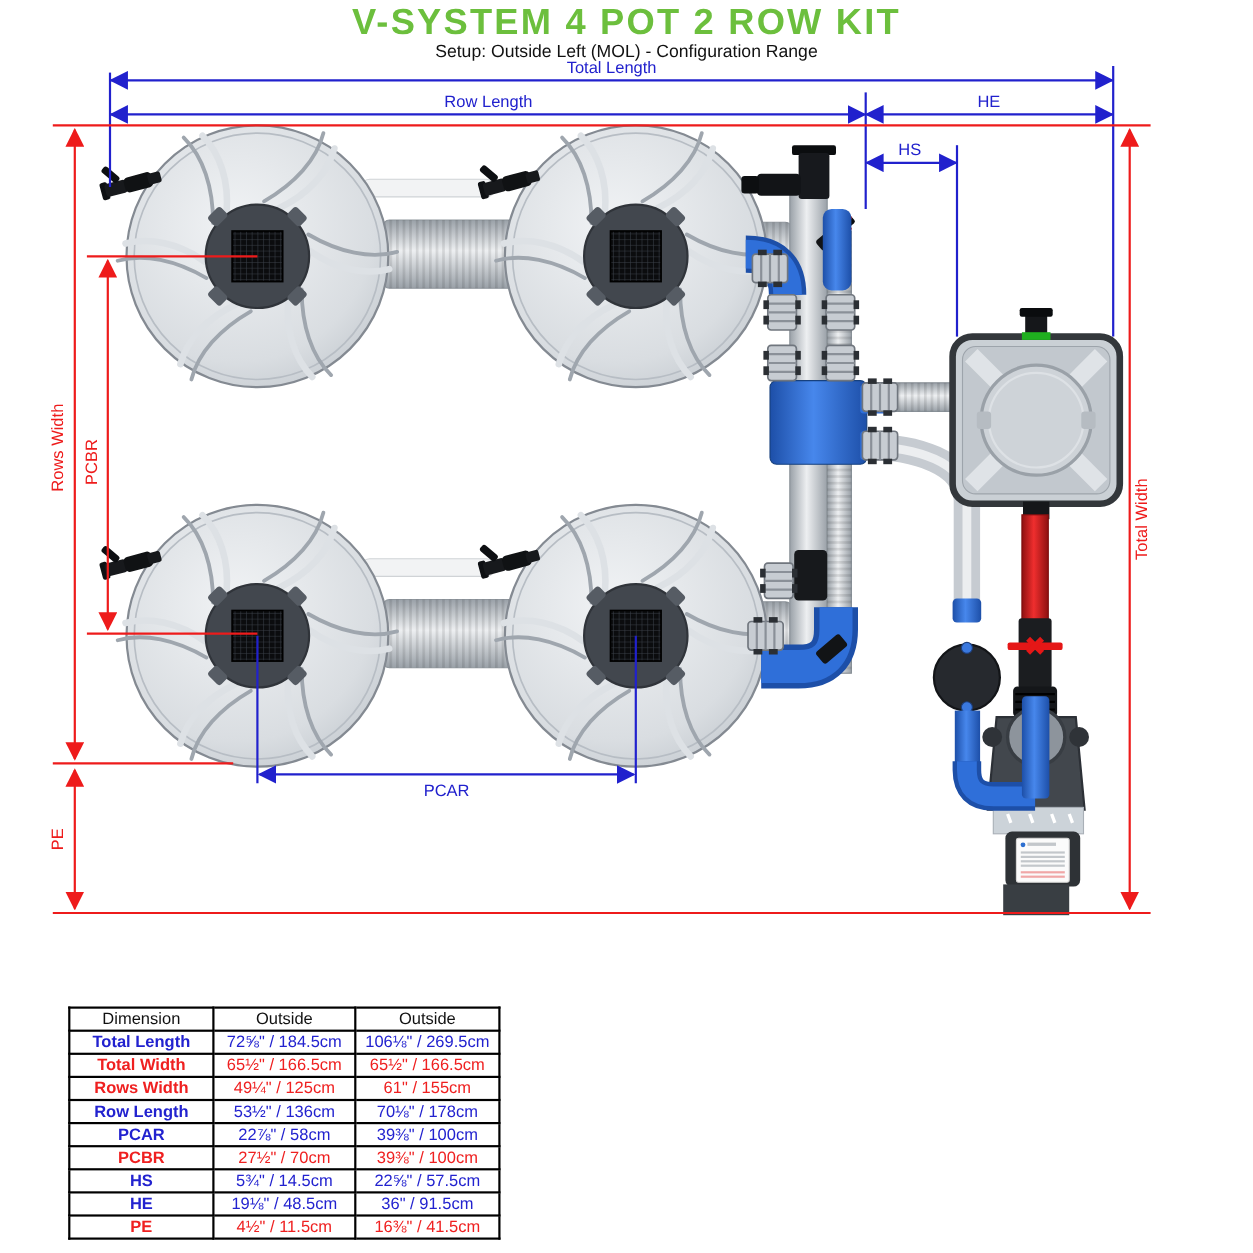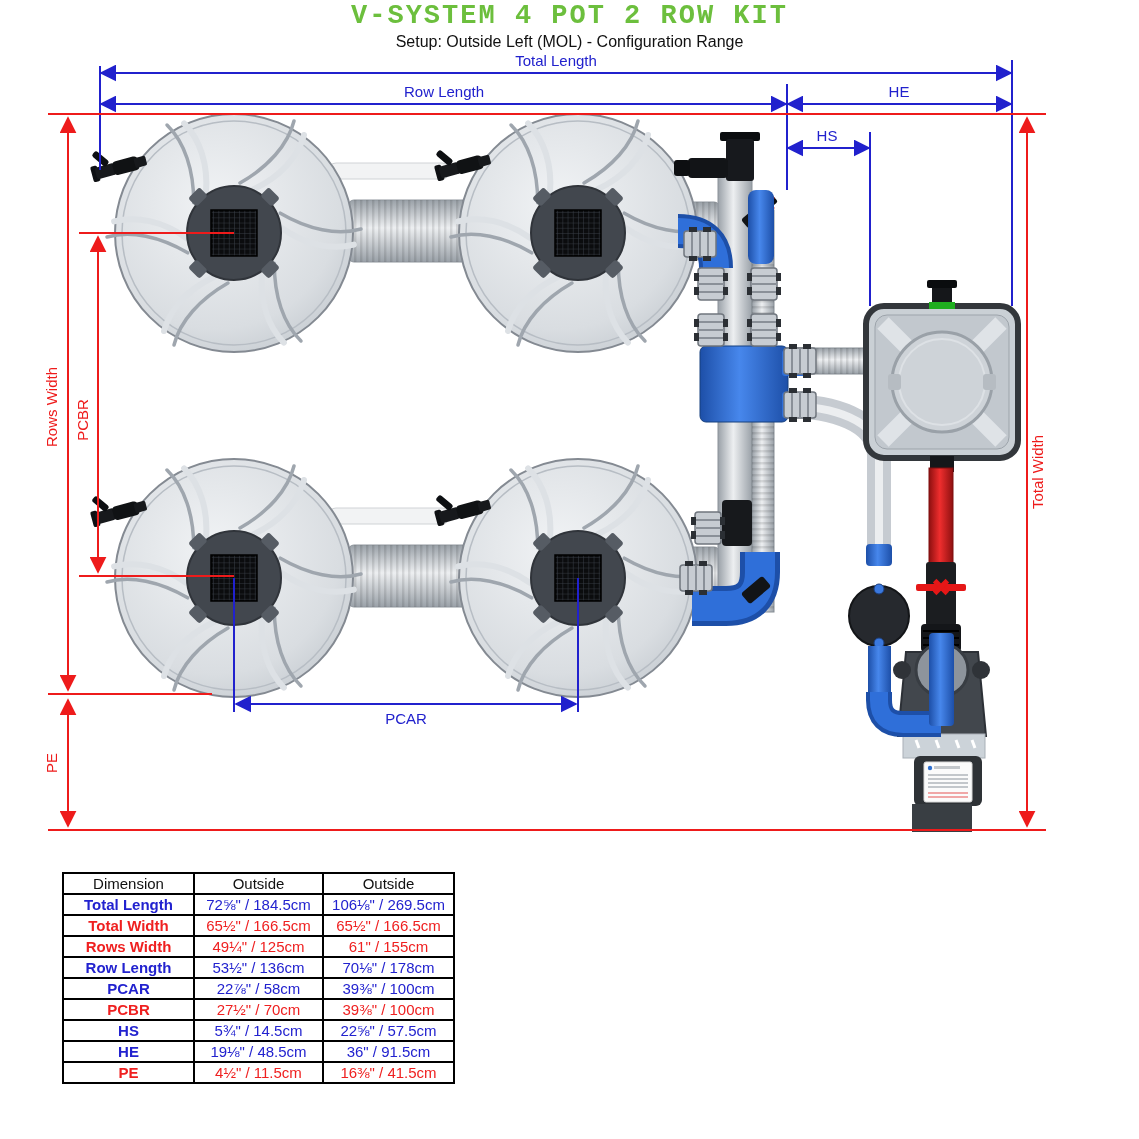--- a/index.html
+++ b/index.html
@@ -1,23 +1,23 @@
 <!DOCTYPE html>
 <html><head>
 <meta charset="utf-8">
 <style>
   html,body{margin:0;padding:0;background:#ffffff;}
   body{width:1139px;height:1139px;position:relative;overflow:hidden;
        font-family:"Liberation Sans","DejaVu Sans",sans-serif;}
   .hdr{position:absolute;left:0;top:0;width:1139px;text-align:center;}
-  .title{font-size:27px;font-weight:bold;letter-spacing:2px;color:#6cbf3d;line-height:1.0;margin-top:3px;font-family:Liberation Mono, monospace;}
+  .title{font-size:33px;font-weight:bold;letter-spacing:2px;color:#6cbf3d;line-height:1.0;margin-top:3px;}
   .subtitle{font-size:16px;color:#111;margin-top:3px;}
   svg.diagram{position:absolute;left:0;top:0;}
   svg text{font-family:"Liberation Sans","DejaVu Sans",sans-serif;font-size:15px;}
-  .dims{position:absolute;left:62px;top:872px;border-collapse:collapse;table-layout:fixed;}
+  .dims{position:absolute;left:62px;top:915px;border-collapse:collapse;table-layout:fixed;}
   .dims th,.dims td{border:2px solid #000;text-align:center;font-size:15px;
       height:17px;padding:1px 2px;line-height:1.05;white-space:nowrap;}
   .dims th{font-weight:normal;color:#111;}
   .dims td:first-child{font-weight:bold;}
   .dims .c-dim{width:131px;} .dims .c-min{width:129px;} .dims .c-max{width:131px;}
 </style>
 </head>
 <body>
 
 <svg class="diagram" width="1139" height="895" viewBox="0 0 1139 895">

